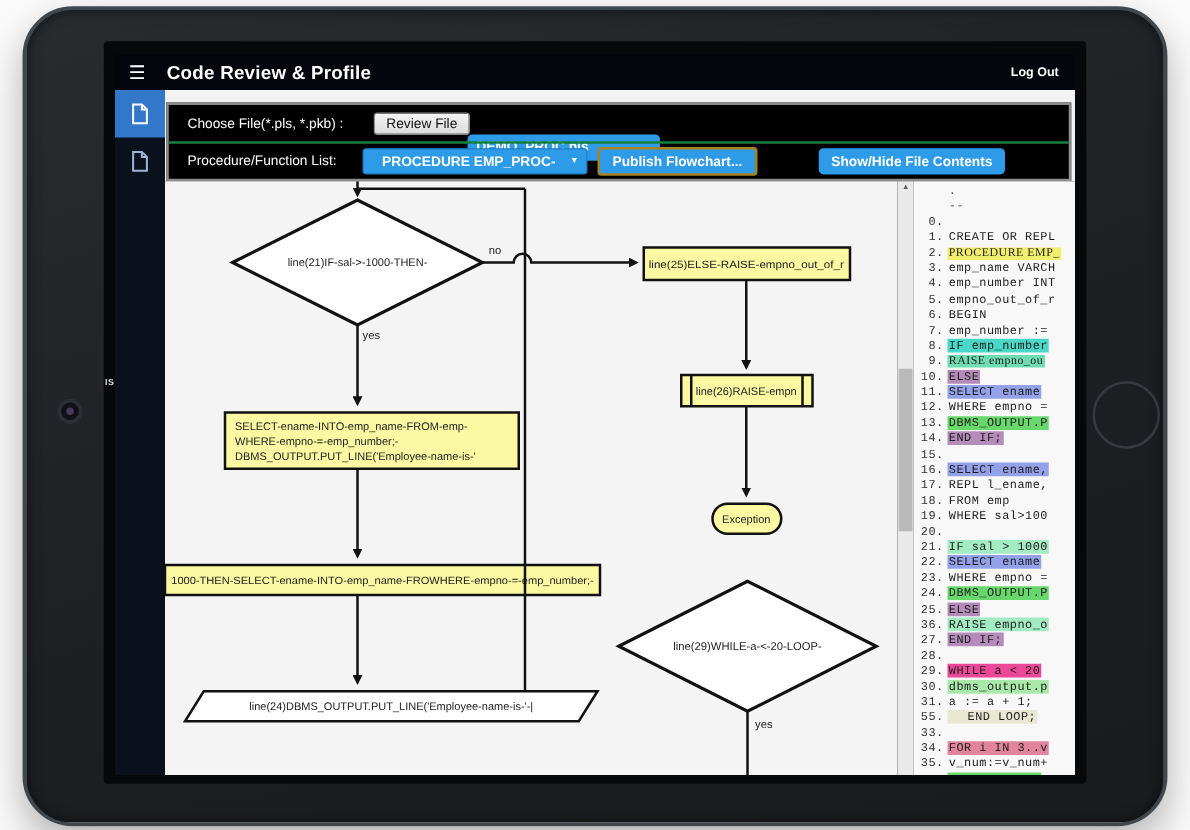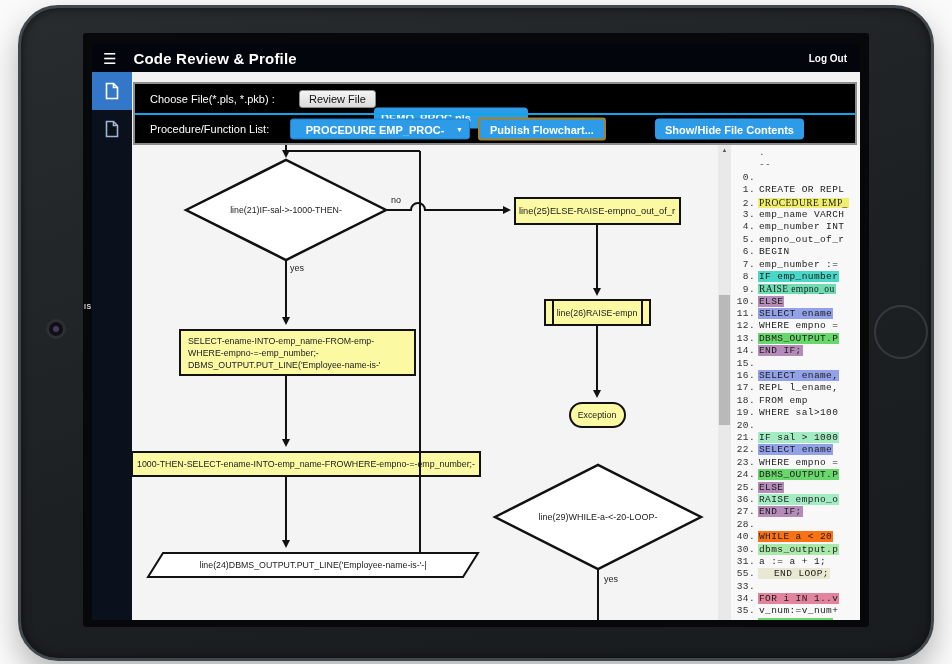--- a/index.html
+++ b/index.html
@@ -25,21 +25,21 @@
   .logout{color:#fff;font-size:10px;font-weight:bold;margin-right:13px;cursor:pointer;}
 
   .sidebar{left:0;top:28px;width:40px;height:548px;background:#0b101d;}
   .sbitem{width:40px;height:38px;display:flex;align-items:center;justify-content:center;}
   .sbitem.active{background:#3377c8;}
 
   .main-bg{left:40px;top:28px;width:728px;height:73px;background:#f2f2f2;}
 
   .tbox{left:41px;top:38px;width:720px;height:59px;background:#000;border:2px solid #8d8d8d;}
   .trow{position:relative;width:100%;height:29px;text-decoration:underline;}
-  .trow.r2{border-top:2px solid #0ea5e9;height:28px;}
+  .trow.r2{border-top:2px solid #15803d;height:28px;}
   .tlabel{position:absolute;left:15px;top:50%;transform:translateY(-50%);color:#fff;font-size:11px;white-space:nowrap;}
   .cf-btn{position:absolute;left:164px;top:50%;transform:translateY(-50%);background:linear-gradient(#f4f4f4,#dcdcdc);
     border:1px solid #8a8a8a;border-radius:3px;color:#111;font-size:11px;padding:2px 9px;white-space:nowrap;cursor:pointer;}
   .fname{position:absolute;left:239px;top:50%;transform:translateY(-50%);width:154px;height:21px;background:var(--accent);
     border-radius:4px;color:#fff;font-size:11px;font-weight:bold;display:flex;align-items:center;padding-left:7px;box-sizing:border-box;margin-top:19px;}
   .select{position:absolute;left:155px;top:50%;transform:translateY(-50%);width:180px;height:21px;background:var(--accent);
     border:1px solid #1d7ec4;border-radius:3px;color:#fff;font-size:11px;font-weight:bold;display:flex;align-items:center;
     padding:0 6px;box-sizing:border-box;cursor:pointer;}
   .select .sval{flex:1;text-align:center;white-space:nowrap;overflow:hidden;}
   .select .arr{font-size:7px;margin-left:3px;}
@@ -204,26 +204,26 @@
             <div class="cl"><span class="ln">19.</span><span class="ct">WHERE sal&gt;100</span></div>
             <div class="cl"><span class="ln">20.</span><span class="ct"></span></div>
             <div class="cl"><span class="ln">21.</span><span class="ct" style="background: rgb(163, 235, 195);">IF sal &gt; 1000</span></div>
             <div class="cl"><span class="ln">22.</span><span class="ct" style="background: rgb(147, 161, 232);">SELECT ename</span></div>
             <div class="cl"><span class="ln">23.</span><span class="ct">WHERE empno =</span></div>
             <div class="cl"><span class="ln">24.</span><span class="ct" style="background: rgb(104, 215, 108);">DBMS_OUTPUT.P</span></div>
             <div class="cl"><span class="ln">25.</span><span class="ct" style="background: rgb(181, 139, 185);">ELSE</span></div>
             <div class="cl"><span class="ln">36.</span><span class="ct" style="background: rgb(163, 235, 195);">RAISE empno_o</span></div>
             <div class="cl"><span class="ln">27.</span><span class="ct" style="background: rgb(181, 139, 185);">END IF;</span></div>
             <div class="cl"><span class="ln">28.</span><span class="ct"></span></div>
-            <div class="cl"><span class="ln">40.</span><span class="ct" style="background: #f97316; font-family: Liberation Mono, monospace;">WHILE a &lt; 20</span></div>
+            <div class="cl"><span class="ln">29.</span><span class="ct" style="background: #ec4899; font-family: Liberation Mono, monospace;">WHILE a &lt; 20</span></div>
             <div class="cl"><span class="ln">30.</span><span class="ct" style="background: rgb(169, 233, 169);">dbms_output.p</span></div>
             <div class="cl"><span class="ln">31.</span><span class="ct">a := a + 1;</span></div>
             <div class="cl"><span class="ln">55.</span><span class="ct" style="background: rgb(233, 233, 211); padding-left: 16px;">END LOOP;</span></div>
             <div class="cl"><span class="ln">33.</span><span class="ct"></span></div>
-            <div class="cl"><span class="ln">34.</span><span class="ct" style="background: rgb(226, 132, 158);">FOR i IN 1..v</span></div>
+            <div class="cl"><span class="ln">34.</span><span class="ct" style="background: rgb(226, 132, 158);">FOR i IN 3..v</span></div>
             <div class="cl"><span class="ln">35.</span><span class="ct">v_num:=v_num+</span></div>
             <div class="cl"><span class="ln">36.</span><span class="ct" style="background: rgb(104, 215, 108);">&nbsp;&nbsp;&nbsp;&nbsp;&nbsp;&nbsp;&nbsp;&nbsp;&nbsp;&nbsp;&nbsp;&nbsp;</span></div>
           </div>
       </div>
 
     </div>
   </div>
 </div>
 
 </body></html>

